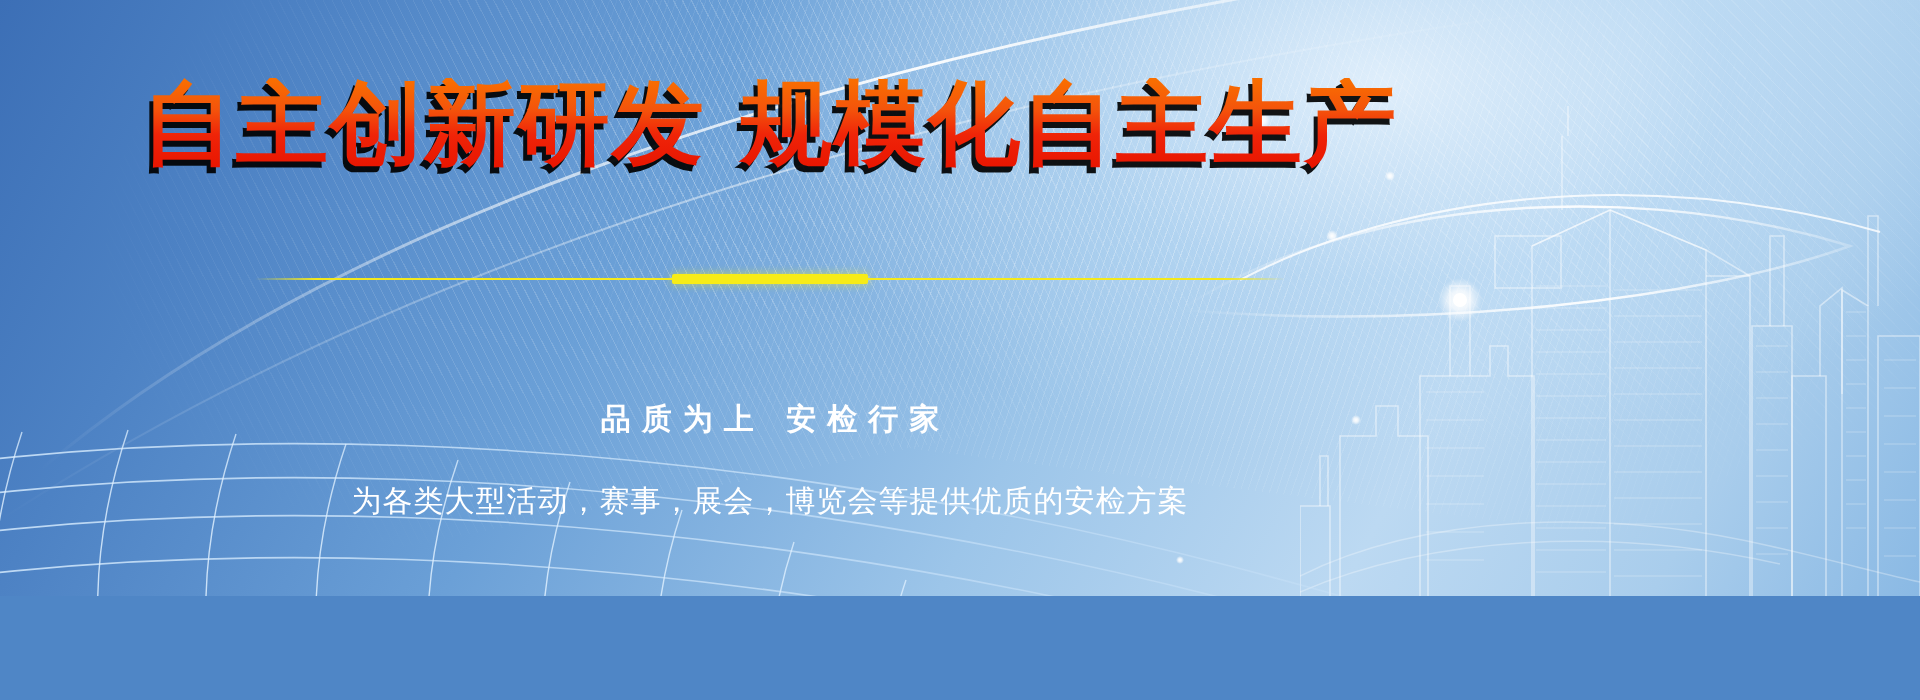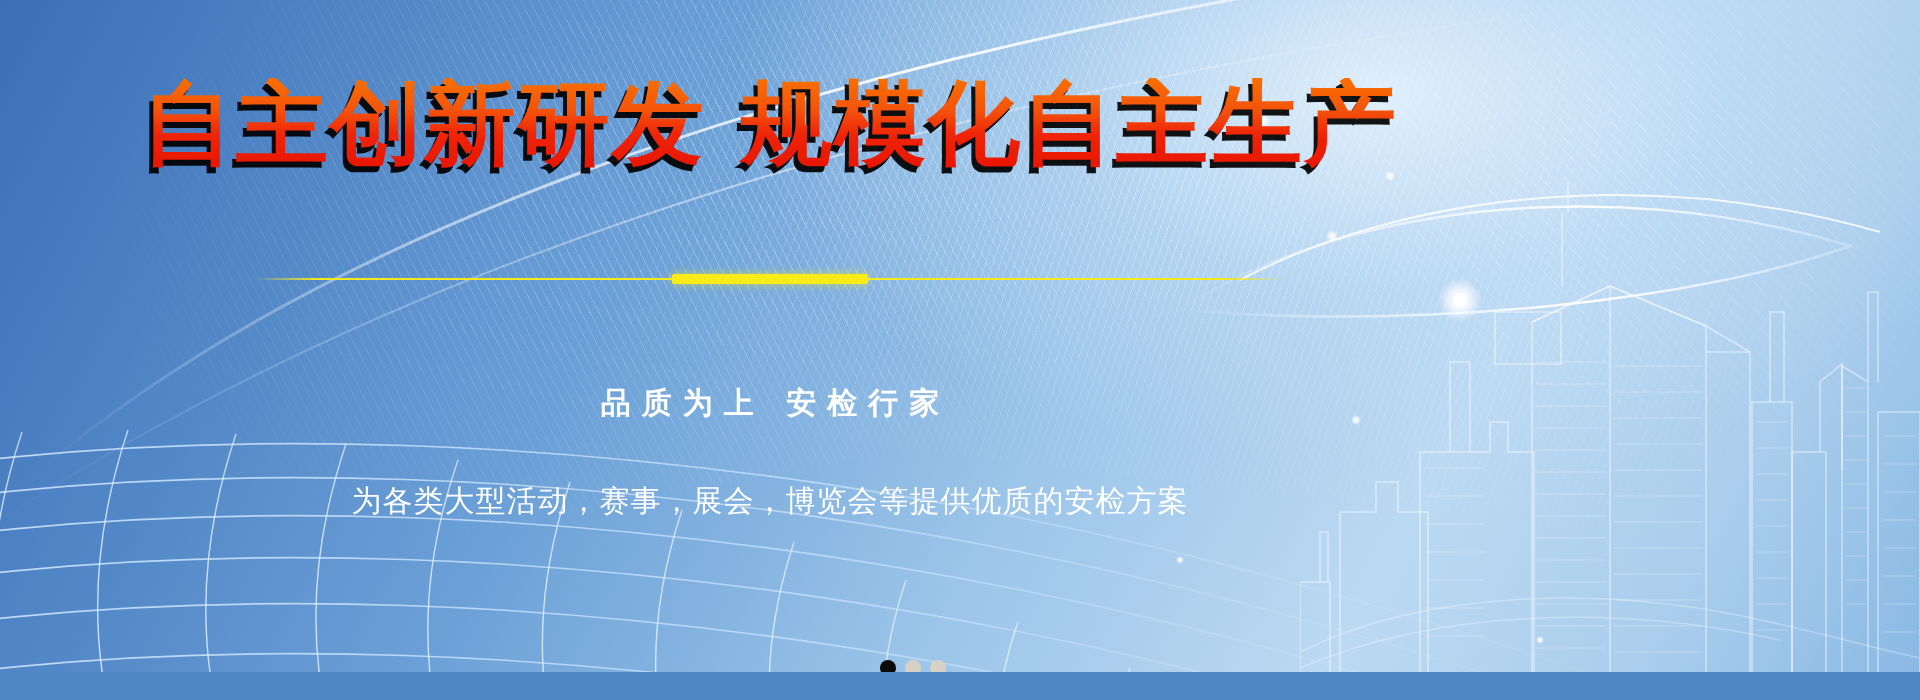--- a/index.html
+++ b/index.html
@@ -2,21 +2,21 @@
 <html><head>
 <meta charset="utf-8">
 <style>
   html,body{margin:0;padding:0;}
   body{
     width:1920px;height:700px;overflow:hidden;
     font-family:"Liberation Sans","DejaVu Sans",sans-serif;
     background:#4f86c6;
   }
   .banner{
-    position:relative;width:1920px;height:672px;overflow:hidden;
+    position:relative;width:1920px;height:596px;overflow:hidden;
     background:
       radial-gradient(ellipse 900px 520px at 72% 14%, rgba(226,240,252,.95) 0%, rgba(190,220,245,.55) 38%, rgba(150,195,238,0) 72%),
       linear-gradient(118deg,#3c6fb6 0%, #4d82c4 14%, #6ba0d7 34%, #9cc5e9 56%, #bcd9f2 74%, #a9cdec 88%, #8ab9e4 100%);
   }
 
   
   .bg-layer{position:absolute;inset:0;pointer-events:none;}
 
   
   .fan-left{
@@ -78,21 +78,21 @@
     position:absolute;left:0;top:4px;width:100%;height:2px;
     background:linear-gradient(90deg, rgba(244,228,24,0) 0%, #f3e81c 6%, #f5ea1f 50%, #f3e81c 94%, rgba(244,228,24,0) 100%);
   }
   .divider .thick{
     position:absolute;left:calc(50% - 98px);top:0;width:196px;height:10px;
     background:#f7ec17;border-radius:2px;
     box-shadow:0 0 8px rgba(247,236,23,.55);
   }
 
   .tagline{
-    position:absolute;top:383px;left:0;width:1540px;text-align:center;
+    position:absolute;top:399px;left:0;width:1540px;text-align:center;
     color:#ffffff;font-size:30px;font-weight:bold;letter-spacing:11px;
     text-indent:11px;white-space:nowrap;
     font-family:"DejaVu Sans","Liberation Sans",sans-serif;
   }
   .subline{
     position:absolute;top:443px;left:0;width:1540px;text-align:center;
     color:#ffffff;font-size:30px;font-weight:500;letter-spacing:1px;
     white-space:nowrap;
     font-family:"DejaVu Sans","Liberation Sans",sans-serif;
     margin-top:38px;

